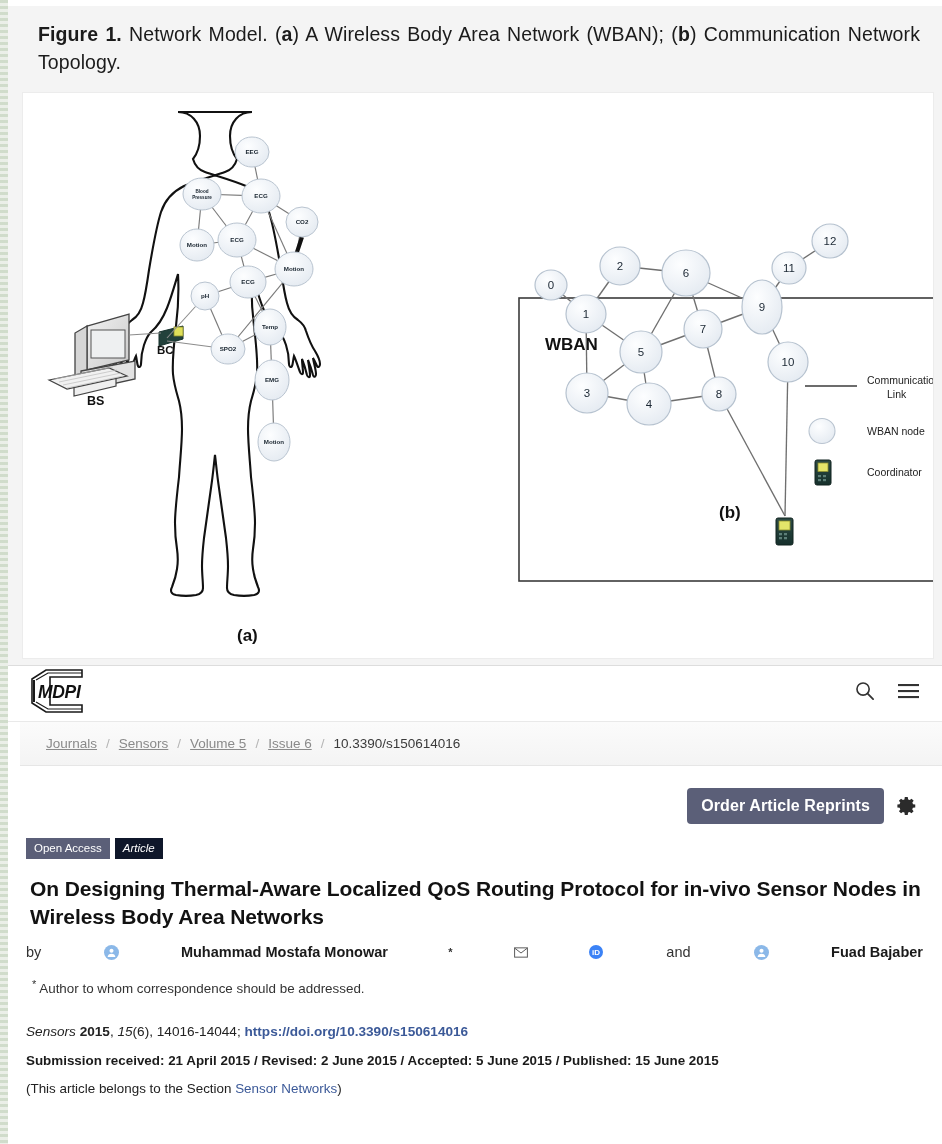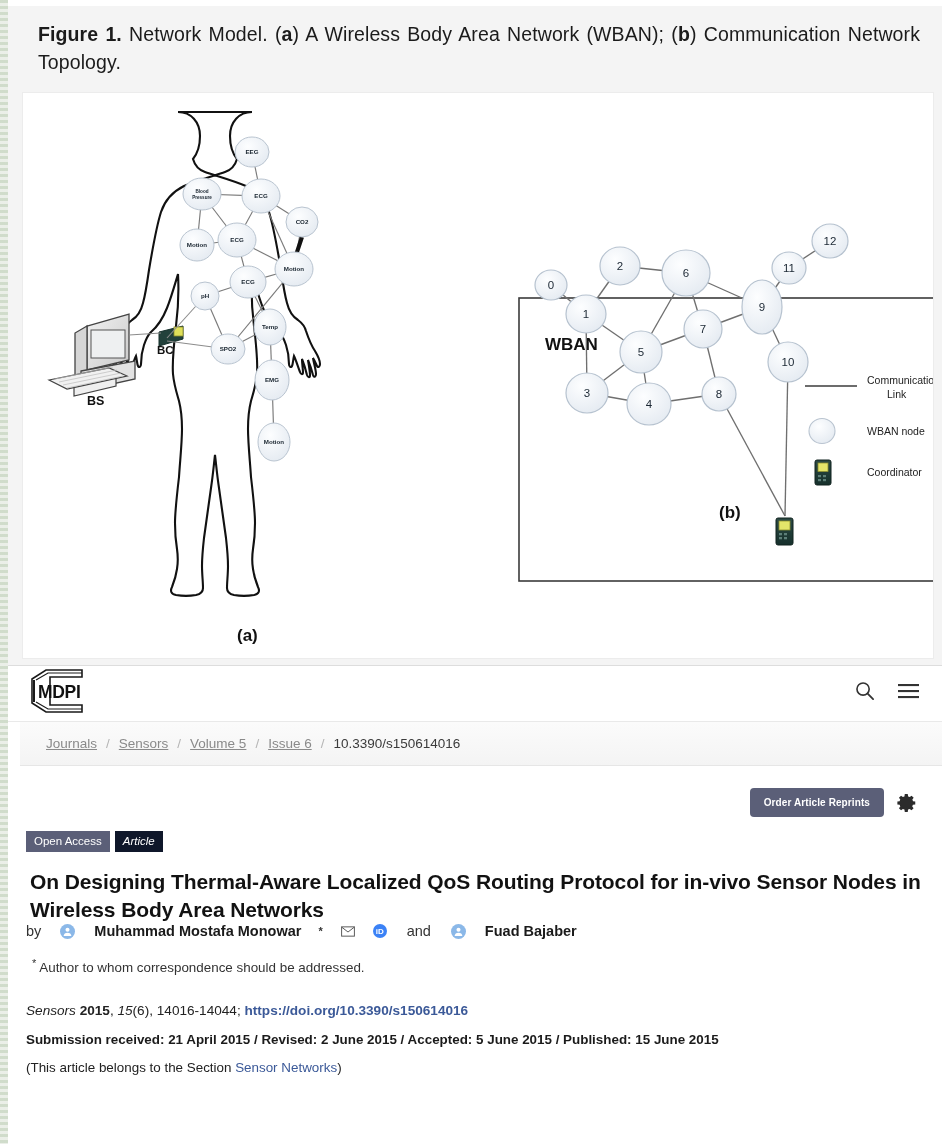--- a/index.html
+++ b/index.html
@@ -46,21 +46,21 @@
 
   
   .mdpi-header {
     position:absolute; left:8px; top:660px; width:934px; height:62px;
     background:#ffffff;
     display:flex; align-items:center; justify-content:space-between;
     padding:0 22px 0 18px;
     border-bottom:1px solid #e9e9e9;
     z-index:3;
   }
-  .logo-wrap { display:flex; align-items:flex-end; }
+  .logo-wrap { display:flex; align-items:flex-end;font-style:italic; }
   .header-icons { display:flex; align-items:center; gap:22px; }
   .ic-btn { cursor:pointer; display:flex; align-items:center; justify-content:center; }
 
   
   .breadcrumb {
     position:absolute; left:20px; top:722px; width:934px; height:44px;
     background:linear-gradient(to bottom,#fbfbfb,#f4f4f4);
     border-bottom:1px solid #e6e6e6;
     display:flex; align-items:center;
     padding-left:26px;
@@ -76,42 +76,42 @@
     position:absolute; left:8px; top:766px; width:934px; height:378px;
     background:#fff; padding:0 16px 0 18px;
     z-index:2;
   }
   .action-row {
     display:flex; justify-content:flex-end; align-items:center;
     gap:12px; padding:22px 8px 0 0;
   }
   .reprints-btn {
     background:#5b5f78; color:#fff; border:none; border-radius:4px;
-    font-size:10px; font-weight:bold; padding:9px 14px;
+    font-size:16px; font-weight:bold; padding:9px 14px;
     font-family:"Liberation Sans",sans-serif; cursor:pointer;
     letter-spacing:.1px;
   }
   .gear { cursor:pointer; display:flex; }
 
   .badges { display:flex; gap:5px; margin-top:14px; }
   .badge {
     font-size:11.5px; color:#fff; padding:4px 8px 4px 8px; line-height:1.1;
     display:inline-block;
   }
   .badge.oa { background:#5b5f78; }
   .badge.art { background:#0f172a;font-style:italic; }
 
   .art-title {
     font-size:21px; font-weight:bold; line-height:1.33;
     margin:16px 0 0 4px; color:#121212; letter-spacing:-.1px;
     max-width:910px;
   }
   .by-line {
-    font-size:14.5px; font-weight:bold; color:#1a1a1a;
-    display:flex; align-items:center; flex-wrap:wrap; gap:14px;
+    margin-top:14px; font-size:14.5px; font-weight:bold; color:#1a1a1a;
+    display:flex; align-items:center; flex-wrap:wrap; gap:14px;justify-content:space-between;
   }
   .by-word { font-weight:normal; color:#333; margin-right:5px; }
   .avatar {
     width:15px; height:15px; border-radius:50%;
     background:#8bb8e8; display:inline-flex; align-items:center; justify-content:center;
     margin-right:5px; flex:none;
   }
   .avatar svg { display:block; }
   .author-name { margin-right:3px; }
   .star { font-size:11px; vertical-align:super; margin-right:4px; color:#333; }

